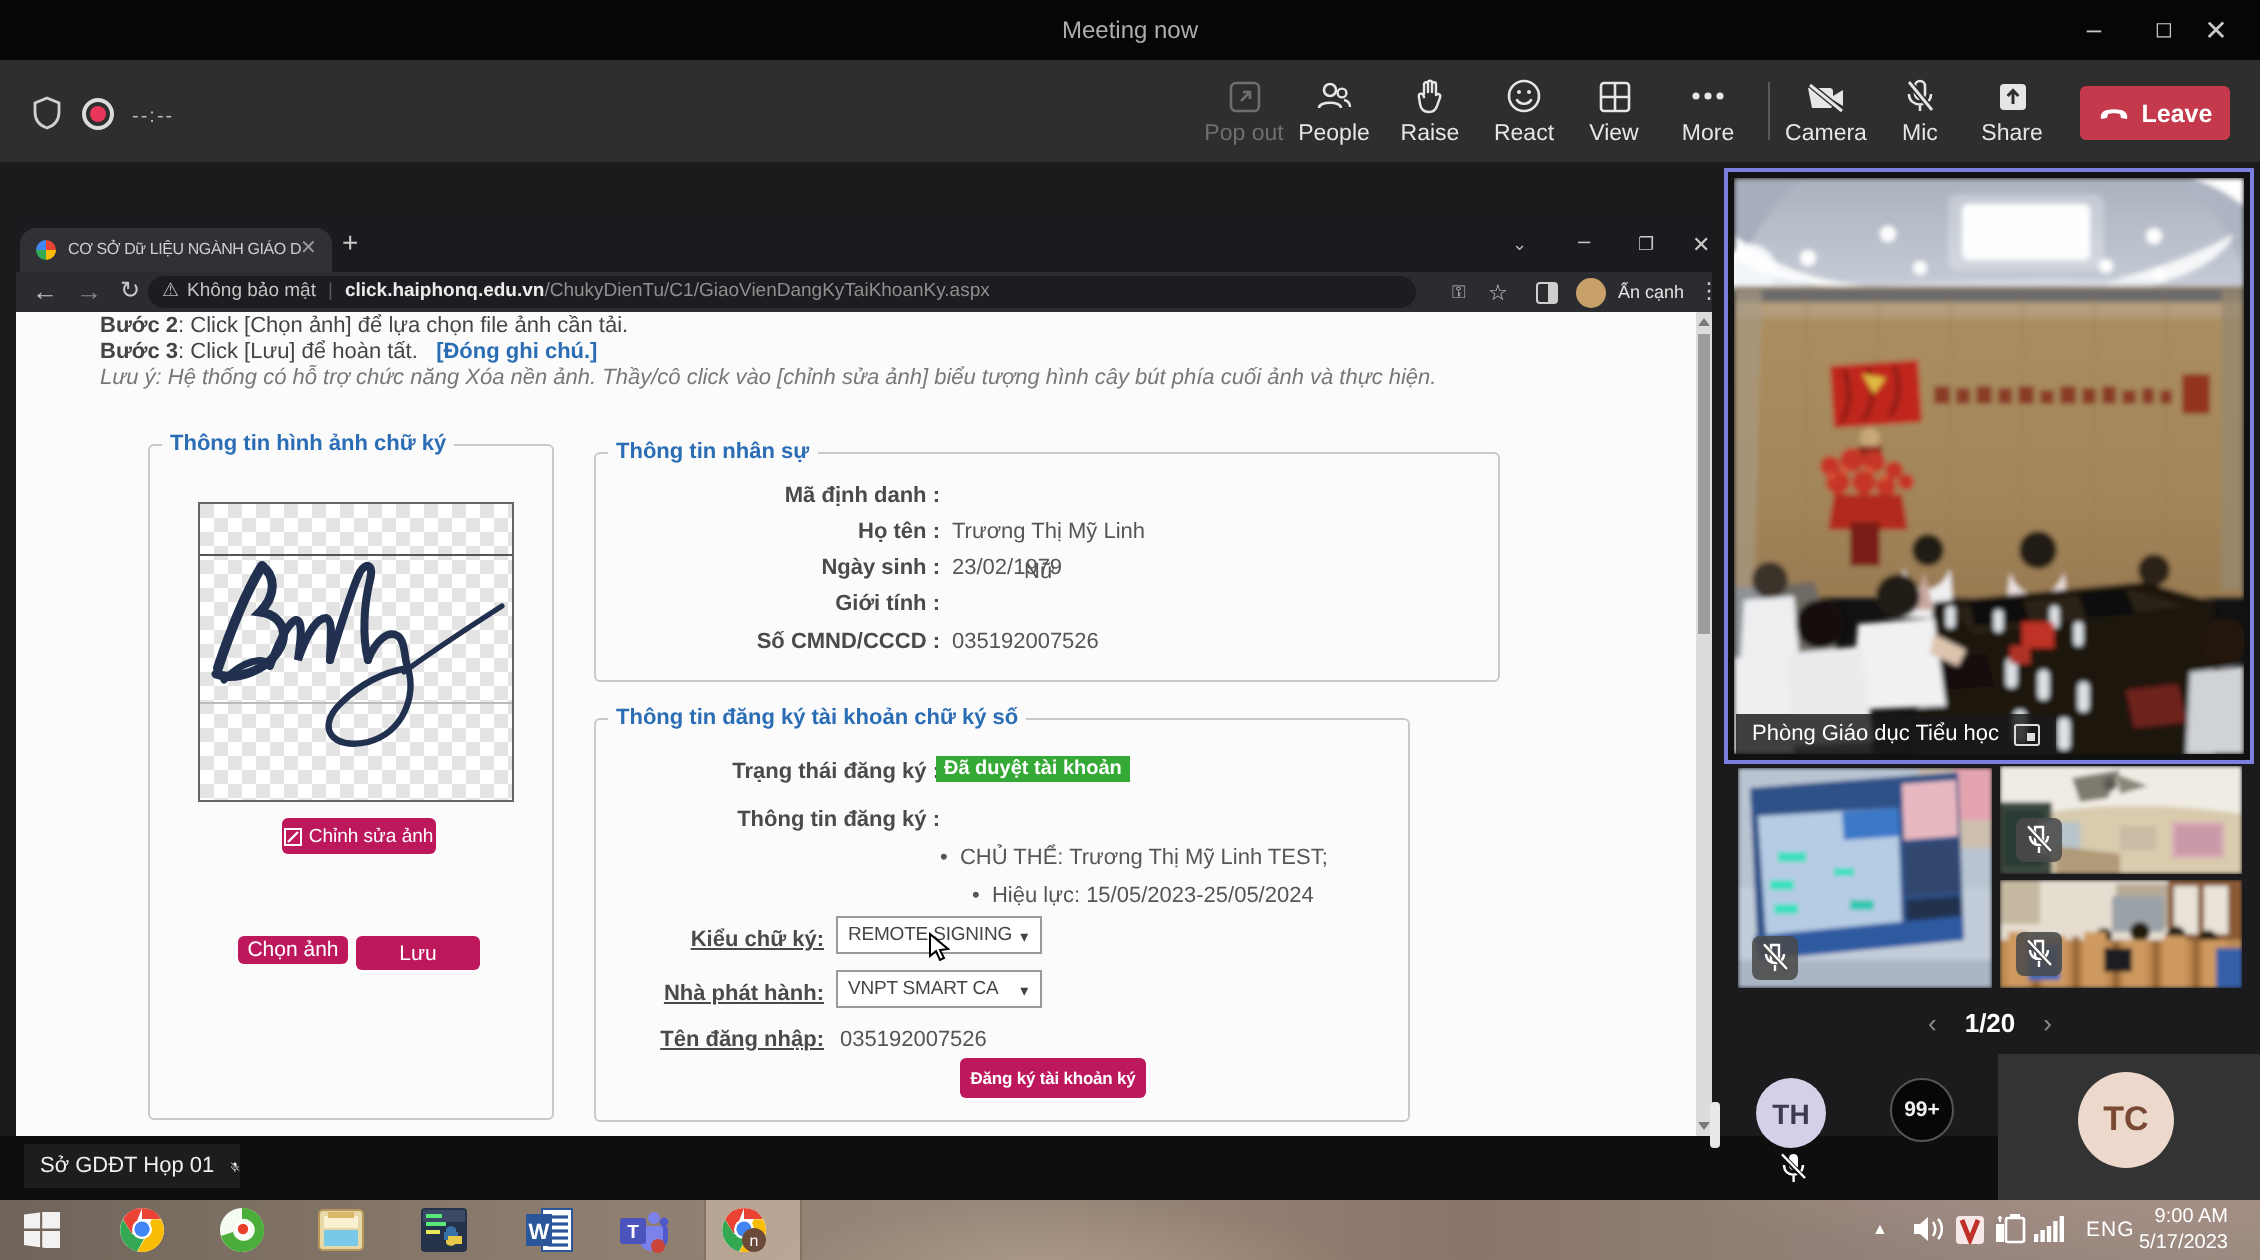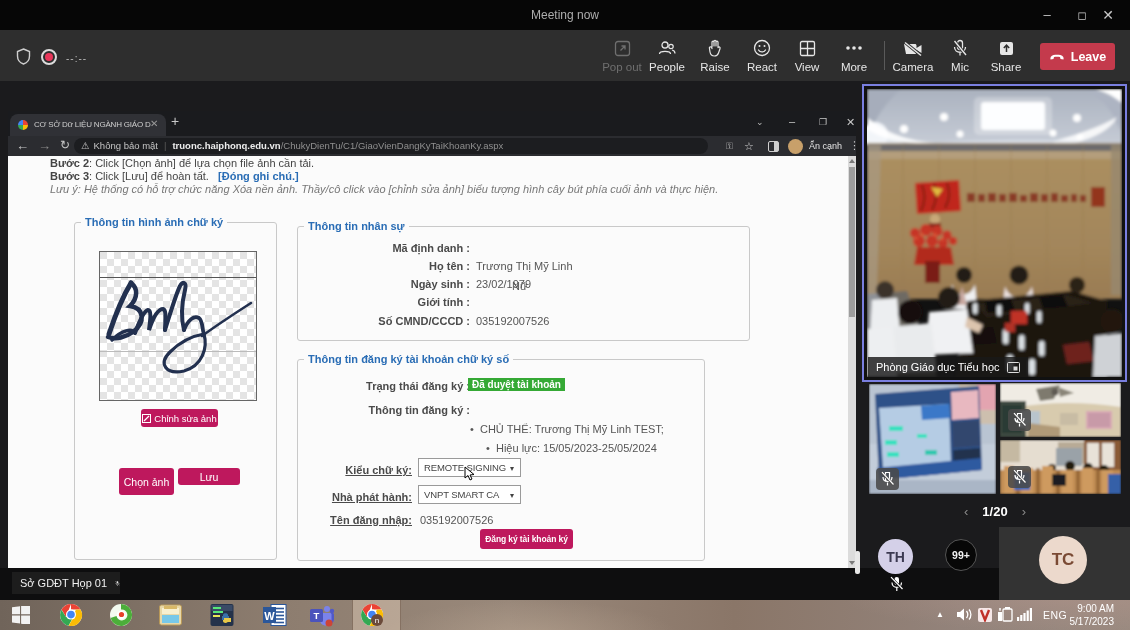--- a/index.html
+++ b/index.html
@@ -185,21 +185,21 @@
       <div class="abs" style="left:163px; top:2px; color:#c9c9c9; font-size:14px;">+</div>
       <div class="abs" style="left:748px; top:6px; color:#b9b9b9; font-size:9px;">⌄</div>
       <div class="abs" style="left:781px; top:4px; color:#c9c9c9; font-size:11px;">–</div>
       <div class="abs" style="left:811px; top:6px; color:#c9c9c9; font-size:9px;">❐</div>
       <div class="abs" style="left:838px; top:5px; color:#c9c9c9; font-size:11px;">✕</div>
     </div>
     <div id="btoolbar" class="abs">
       <div class="abs" style="left:8px; top:2px; color:#c8c8c8; font-size:13px;">←</div>
       <div class="abs" style="left:30px; top:2px; color:#8a8a8a; font-size:13px;">→</div>
       <div class="abs" style="left:52px; top:2px; color:#c8c8c8; font-size:12px;">↻</div>
-      <div id="omnibox" class="abs"><span style="margin-left:7px; color:#b9b9b9;">⚠</span><span style="margin-left:4px; color:#c4c4c4;">Không bảo mật</span><span style="margin:0 6px; color:#5a5a5a;">|</span><span style="color:#ececec; font-weight:bold;">truonc.haiphonq.edu.vn</span><span style="color:#8f8f8f;">/ChukyDienTu/C1/GiaoVienDangKyTaiKhoanKy.aspx</span></div>
+      <div id="omnibox" class="abs"><span style="margin-left:7px; color:#b9b9b9;">⚠</span><span style="margin-left:4px; color:#c4c4c4;">Không bảo mật</span><span style="margin:0 6px; color:#5a5a5a;">|</span><span style="color:#ececec; font-weight:bold;">click.haiphonq.edu.vn</span><span style="color:#8f8f8f;">/ChukyDienTu/C1/GiaoVienDangKyTaiKhoanKy.aspx</span></div>
       <div class="abs" style="left:718px; top:5px; color:#bdbdbd; font-size:9px;">⚿</div>
       <div class="abs" style="left:736px; top:4px; color:#cfcfcf; font-size:11px;">☆</div>
       <div class="abs" style="left:760px; top:5px; width:11px; height:11px; border:1.5px solid #cfcfcf; border-radius:2px;">
           <div style="width:4px;height:100%;background:#cfcfcf;float:right;"></div>
         </div>
       <div class="abs" style="left:780px; top:3px; width:15px; height:15px; border-radius:50%; background:#c8a06a;"></div>
       <div class="abs" style="left:801px; top:5px; color:#e3e3e3; font-size:9px;">Ẩn cạnh</div>
       <div class="abs" style="left:841px; top:3px; color:#cfcfcf; font-size:11px;">⋮</div>
     </div>
     <div id="bcontent" class="abs">
@@ -224,21 +224,21 @@
             <path d="M82 52 C86 42 92 37 97 40 C101 43 100 52 102 56" stroke-width="3.8"></path>
             <path d="M102 56 C106 70 100 88 82 93 C64 97 56 86 68 74 C78 64 90 58 102 56" stroke-width="3.2"></path>
             <path d="M100 58 C115 47 135 34 149 25" stroke-width="2.6"></path>
           </g>
         </svg>
       </div>
       <div class="btn" style="left:133px; top:253px; width:77px; height:18px; font-size:9.5px; gap:3px;"><svg width="9" height="9" viewBox="0 0 9 9">
             <rect x="0.5" y="0.5" width="8" height="8" fill="none" stroke="#fff"></rect>
             <path d="M2 7 L7 2" stroke="#fff" stroke-width="1.2"></path>
           </svg>Chỉnh sửa ảnh</div>
-      <div class="btn" style="left:111px; top:312px; width:55px; height:27px;">Chọn ảnh</div>
+      <div class="btn" style="left:111px; top:312px; width:55px; height:14px;">Chọn ảnh</div>
       <div class="btn" style="left:170px; top:312px; width:62px; height:17px;">Lưu</div>
 
       <fieldset style="left:289px; top:64px; width:453px; height:121px;">
           <legend>Thông tin nhân sự</legend>
         </fieldset>
       <div class="abs frmlbl" style="top:86px;">Mã định danh :</div>
       <div class="abs frmlbl" style="top:104px;">Họ tên :</div>
         <div class="abs frmval" style="top:104px;">Trương Thị Mỹ Linh</div>
       <div class="abs frmlbl" style="top:122px;">Ngày sinh :</div>
         <div class="abs frmval" style="top:122px;">23/02/1979</div>

